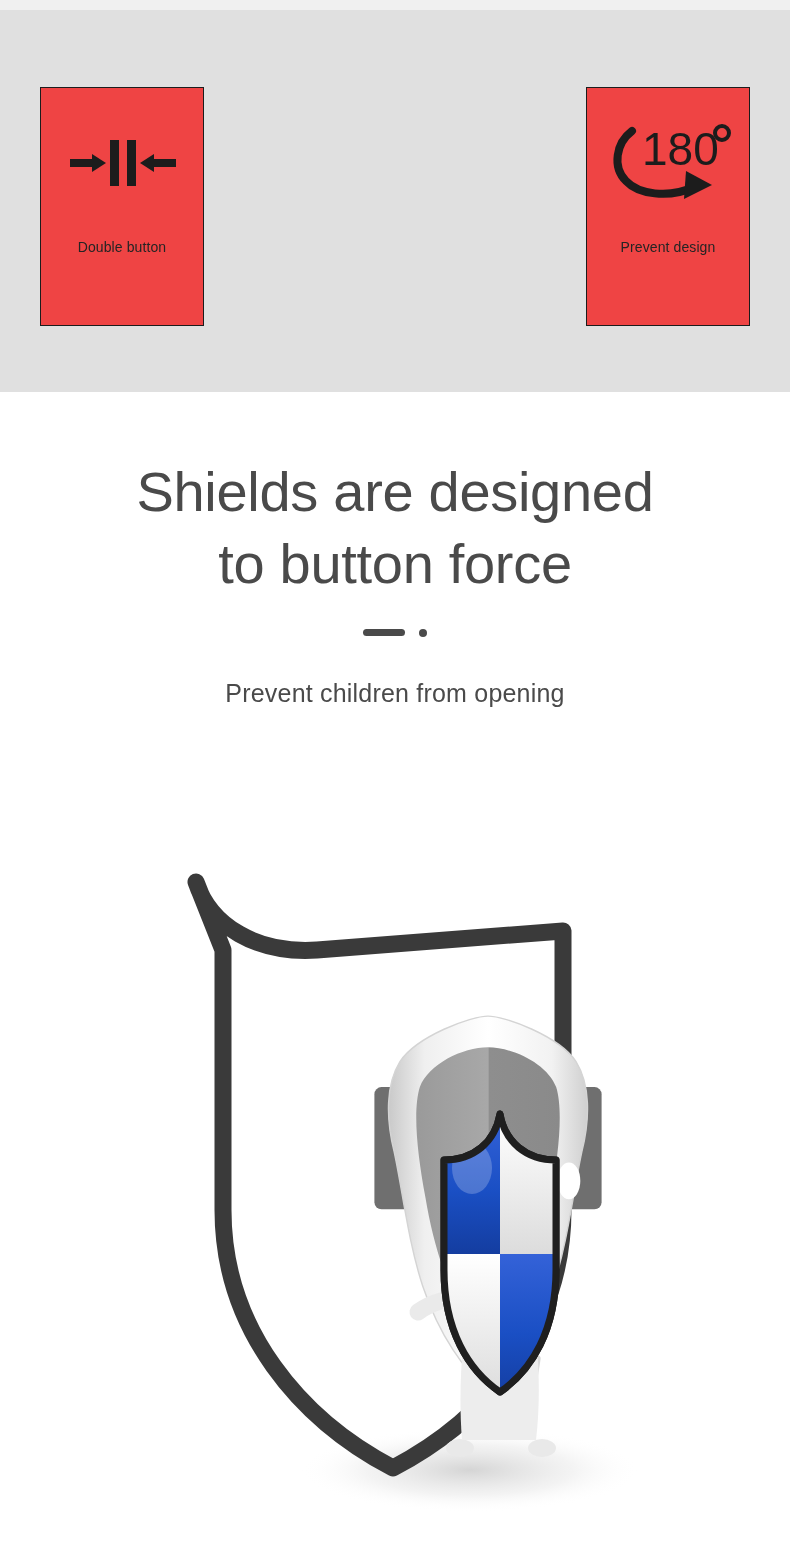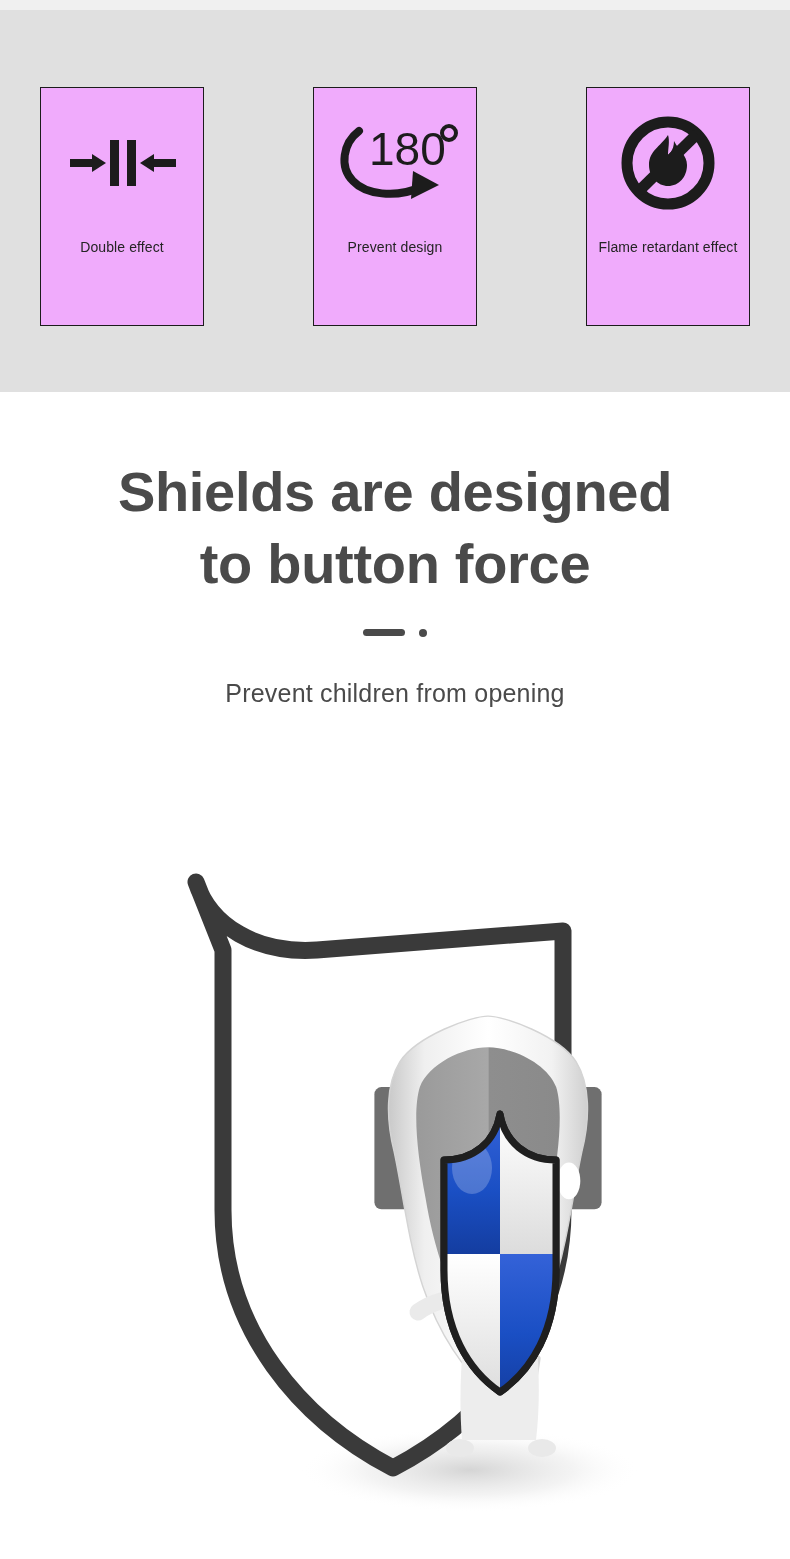--- a/index.html
+++ b/index.html
@@ -40,21 +40,21 @@
     height: 239px;
     display: flex;
     justify-content: space-between;
   }
 
   .card {
     width: 164px;
     height: 239px;
     border: 1.5px solid #1c1c1c;
     box-sizing: border-box;
-    background: #f0abfc;
+    background: #ef4444;
     display: flex;
     flex-direction: column;
     align-items: center;
   }
 
   .card-icon {
     height: 150px;
     width: 100%;
     display: flex;
     align-items: center;
@@ -78,21 +78,21 @@
     top: 392px;
     width: 790px;
     text-align: center;
   }
 
   .headline {
     margin: 0;
     padding-top: 64px;
     font-size: 56px;
     line-height: 1.28;
-    font-weight: 700;
+    font-weight: 400;
     color: #4a4a4a;
     letter-spacing: -0.3px;
   }
   .headline .hl-line { display: block; }
 
   .divider {
     margin: 26px auto 0;
     width: 64px;
     height: 14px;
     position: relative;
@@ -150,48 +150,36 @@
           <g fill="#1c1c1c">
             <rect x="18" y="31" width="22" height="8"></rect>
             <polygon points="40,26 54,35 40,44"></polygon>
           </g>
           <g fill="#1c1c1c">
             <rect x="102" y="31" width="22" height="8"></rect>
             <polygon points="102,26 88,35 102,44"></polygon>
           </g>
         </svg>
       </div>
-      <div class="card-label">Double effect</div>
+      <div class="card-label">Double button</div>
     </div>
 
     <div class="card">
       <div class="card-icon">
         <svg width="140" height="92" viewBox="0 0 140 92">
           <path d="M34 14 C 18 26, 14 50, 28 64 C 40 77, 70 82, 96 70" fill="none" stroke="#1c1c1c" stroke-width="8" stroke-linecap="round"></path>
           <polygon points="88,54 114,68 86,82" fill="#1c1c1c"></polygon>
           <text x="44" y="48" font-family="'Liberation Sans', sans-serif" font-size="46" fill="#1c1c1c">180</text>
           <circle cx="124" cy="16" r="7" fill="none" stroke="#1c1c1c" stroke-width="4"></circle>
         </svg>
       </div>
       <div class="card-label">Prevent design</div>
     </div>
 
 
-    <div class="card">
-      <div class="card-icon">
-        <svg width="104" height="104" viewBox="0 0 104 104">
-          <circle cx="52" cy="52" r="41" fill="none" stroke="#1c1c1c" stroke-width="11"></circle>
-          <path d="M52 24 C 44 36, 33 40, 33 54 C 33 66, 42 75, 52 75
-                   C 63 75, 71 66, 71 54 C 71 44, 63 40, 58 30
-                   C 58 40, 52 44, 52 44 C 52 38, 54 30, 52 24 Z" fill="#1c1c1c"></path>
-          <line x1="23" y1="80" x2="81" y2="23" stroke="#1c1c1c" stroke-width="11"></line>
-        </svg>
-      </div>
-      <div class="card-label">Flame retardant effect</div>
-    </div>
 
   </div>
 </div>
 
 <div class="hero-text">
   <h1 class="headline">
     <span class="hl-line">Shields are designed</span>
     <span class="hl-line">to button force</span>
   </h1>
 

